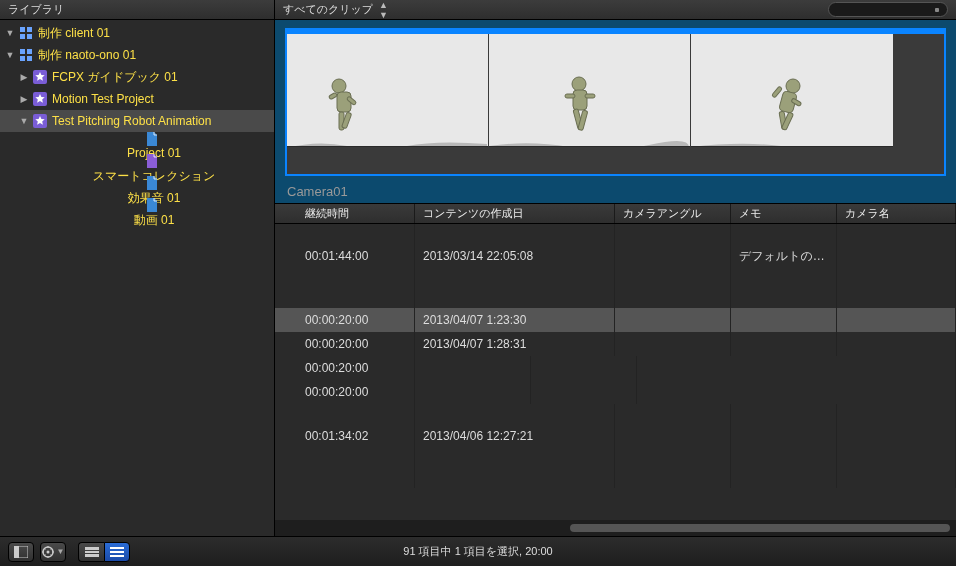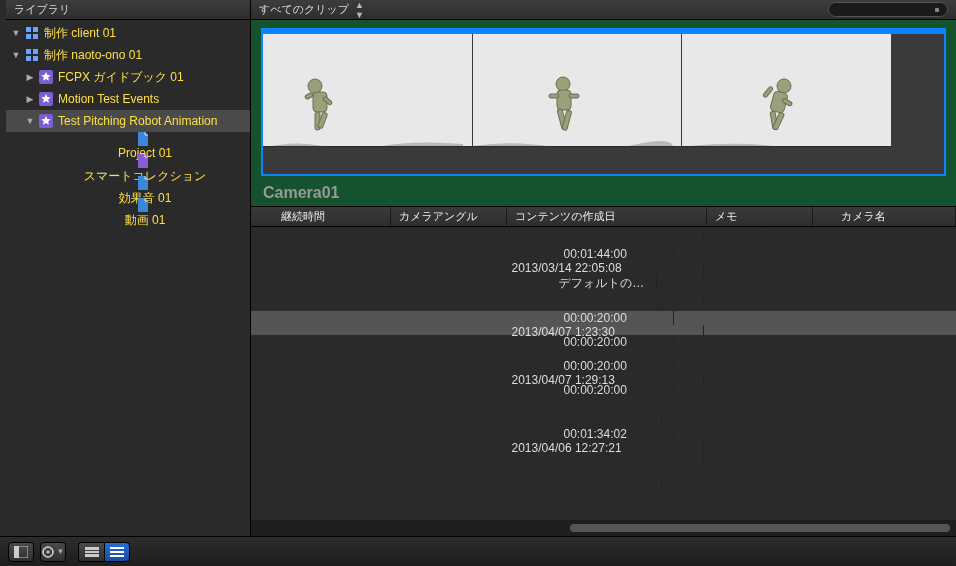--- a/index.html
+++ b/index.html
@@ -6,23 +6,23 @@
 body {
   width: 956px; height: 566px;
   background: #1a1a1a;
   font-family: "Hiragino Kaku Gothic Pro", "Helvetica Neue", Arial, sans-serif;
   font-size: 12px; color: #ddd;
   overflow: hidden;
   display: flex; flex-direction: column;
 }
 .top-row { display: flex; height: 536px; }
 .sidebar {
-  width: 251px; background: #2a2a2a;
+  width: 275px; background: #2a2a2a;
   border-right: 1px solid #000;
-  display: flex; flex-direction: column; padding-left: 6px;
+  display: flex; flex-direction: column;
 }
 .sidebar-header {
   background: linear-gradient(#3c3c3c,#2e2e2e);
   border-bottom: 1px solid #000;
   padding: 4px 8px; height: 20px;
   display: flex; align-items: center;
   font-size: 11px; color: #ddd;
 }
 .tree { flex: 1; background: #2a2a2a; overflow-y: auto; padding-top: 2px; }
 .tree-row {
@@ -39,21 +39,21 @@
   width: 16px; height: 16px; margin-right: 4px;
   display: inline-flex; align-items: center; justify-content: center;
 }
 .lib-icon svg, .event-icon svg, .star-icon svg, .doc-icon svg { display:block; }
 .doc-icon { width: 14px; height: 16px; margin-right: 5px;
   display: inline-flex; align-items: center; justify-content: center; }
 .tree-label { color: #fde047; font-size: 12px; white-space: nowrap; }
 .indent-1 { padding-left: 18px; }
 .indent-2 { padding-left: 34px; flex-direction: column; }
 
-.main { flex: 1; display: flex; flex-direction: column; background: #14532d; }
+.main { flex: 1; display: flex; flex-direction: column; background: #0c4a6e; }
 .main-header {
   background: linear-gradient(#3c3c3c,#2e2e2e);
   border-bottom: 1px solid #000;
   height: 20px; display: flex; align-items: center;
   padding: 0 8px;
 }
 .clips-dropdown { display: flex; align-items: center; gap: 6px; font-size: 11px; }
 .dbl-chevron { font-size: 9px; color: #bbb; }
 .search-wrap { margin-left: auto; }
 .search-input {
@@ -72,36 +72,36 @@
   height: 148px;
   display: flex;
 }
 .frame { flex: 1; border-right: 1px solid #3a3a3a; background: #e8e8e8;
   display:flex; align-items:flex-end; justify-content:center; position:relative; overflow:hidden; }
 .frame:last-child { border-right:none; flex: 0.25; background: #3a3a3a; }
 .ground { position:absolute; bottom:18px; left:0; right:0; height:18px; }
 .robot { position:absolute; bottom:28px; }
 .audio-strip { height:28px; background:#3a3a3a; border-top:1px solid #2a2a2a; position:absolute; bottom:0; left:0; right:0; }
 
-.clip-name { padding: 4px 12px; color: #999; font-size: 16px; font-weight: bold; }
+.clip-name { padding: 4px 12px; color: #999; font-size: 13px; }
 .columns {
   display: flex; background: linear-gradient(#3a3a3a,#2e2e2e);
   border-top: 1px solid #000; border-bottom: 1px solid #000;
   height: 21px; font-size: 11px; color: #eee;
 }
 .col { padding: 0 8px; border-right: 1px solid #1a1a1a; height:100%;
   display:flex; align-items:center; }
 .col.duration { width: 140px; padding-left: 30px; }
 .col.created  { width: 200px; }
 .col.angle    { width: 116px; }
 .col.memo     { width: 106px; }
-.col.camname  { flex: 1; margin-left: 20px; }
+.col.camname  { flex: 1; }
 
 .rows { flex: 1; background: #2a2a2a; overflow-y: auto; }
-.data-row { display: flex; height: 24px; align-items: center; font-size: 12px; flex-direction: column; }
+.data-row { display: flex; height: 24px; align-items: center; font-size: 12px; }
 .data-row.gap { height: 20px; }
 .data-row.sel { background: #555; }
 .data-row .col { border-right: 1px solid #232323; }
 
 .hscroll { height: 16px; background:#1e1e1e; display:flex; align-items:center; padding:0 6px; }
 .hscroll .thumb { height:8px; background:#555; border-radius:4px; margin-left:auto; width:380px; }
 
 .footer {
   height: 30px; background: linear-gradient(#2c2c2c,#1e1e1e);
   border-top: 1px solid #000;
@@ -166,21 +166,21 @@
           <span class="tree-label">FCPX ガイドブック 01</span>
         </div>
         <div class="tree-row indent-1">
           <span class="disclosure">▶</span>
           <span class="star-icon">
             <svg width="14" height="14">
               <rect x="0" y="0" width="14" height="14" rx="2" fill="#7a5dd6"></rect>
               <path d="M7 2l1.4 3 3.3.3-2.5 2.2.7 3.2L7 9l-2.9 1.7.7-3.2L2.3 5.3l3.3-.3z" fill="#fff"></path>
             </svg>
           </span>
-          <span class="tree-label">Motion Test Events</span>
+          <span class="tree-label">Motion Test Project</span>
         </div>
         <div class="tree-row indent-1 selected">
           <span class="disclosure">▼</span>
           <span class="star-icon">
             <svg width="14" height="14">
               <rect x="0" y="0" width="14" height="14" rx="2" fill="#7a5dd6"></rect>
               <path d="M7 2l1.4 3 3.3.3-2.5 2.2.7 3.2L7 9l-2.9 1.7.7-3.2L2.3 5.3l3.3-.3z" fill="#fff"></path>
             </svg>
           </span>
           <span class="tree-label">Test Pitching Robot Animation</span>
@@ -290,22 +290,22 @@
           <div class="audio-strip"></div>
         </div>
         <div class="frame"></div>
       </div>
     </div>
 
     <div class="clip-name">Camera01</div>
 
     <div class="columns">
       <div class="col duration">継続時間</div>
+      <div class="col created">コンテンツの作成日</div>
       <div class="col angle">カメラアングル</div>
-      <div class="col created">コンテンツの作成日</div>
       <div class="col memo">メモ</div>
       <div class="col camname">カメラ名</div>
     </div>
 
     <div class="rows" id="rows">
         <div class="data-row gap">
           <div class="col duration"></div>
           <div class="col created"></div>
           <div class="col angle"></div>
           <div class="col memo"></div>
@@ -334,27 +334,27 @@
         </div>
         <div class="data-row sel">
           <div class="col duration">00:00:20:00</div>
           <div class="col created">2013/04/07 1:23:30</div>
           <div class="col angle"></div>
           <div class="col memo"></div>
           <div class="col camname"></div>
         </div>
         <div class="data-row">
           <div class="col duration">00:00:20:00</div>
+          <div class="col created">2013/04/07 1:28:31</div>
           <div class="col angle"></div>
           <div class="col memo"></div>
           <div class="col camname"></div>
         </div>
         <div class="data-row">
           <div class="col duration">00:00:20:00</div>
-          <div class="col created">2013/04/07 1:29:13</div>
           <div class="col angle"></div>
           <div class="col memo"></div>
           <div class="col camname"></div>
         </div>
         <div class="data-row">
           <div class="col duration">00:00:20:00</div>
           <div class="col angle"></div>
           <div class="col memo"></div>
           <div class="col camname"></div>
         </div>
@@ -417,13 +417,14 @@
         </svg>
     </div>
     <div class="tool-btn active">
       <svg width="14" height="10">
           <rect x="0" y="0" width="14" height="2" fill="#fff"></rect>
           <rect x="0" y="4" width="14" height="2" fill="#fff"></rect>
           <rect x="0" y="8" width="14" height="2" fill="#fff"></rect>
         </svg>
     </div>
   </div>
+  <div class="status-text">91 項目中 1 項目を選択, 20:00</div>
 </div>
 
 </body></html>

